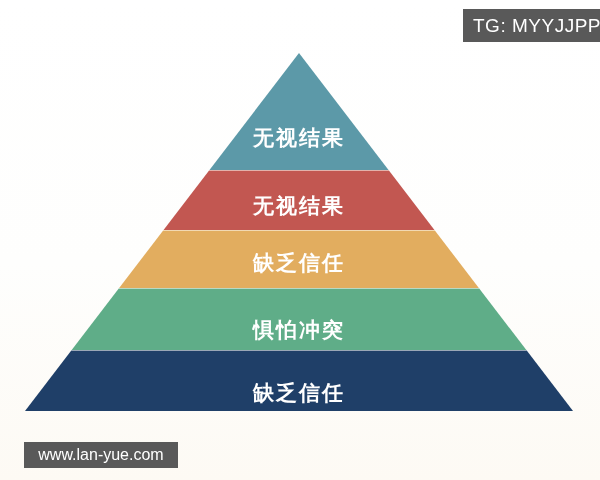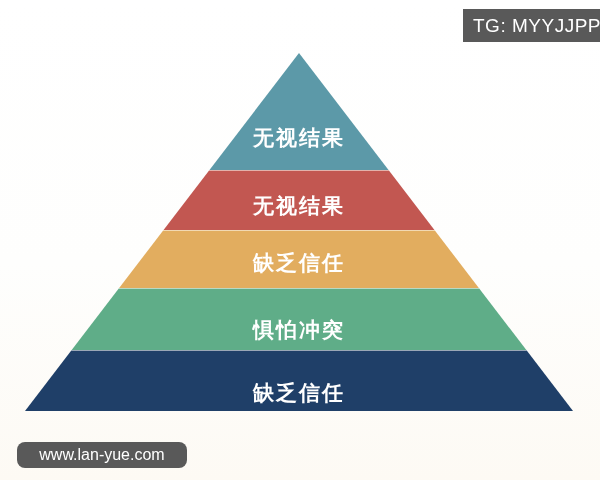--- a/index.html
+++ b/index.html
@@ -30,26 +30,25 @@
   .badge-top {
     left: 463px;
     top: 9px;
     width: 132px;
     height: 33px;
     font-size: 19px;
     letter-spacing: 0.5px;
     padding-left: 8px;
   }
   .badge-bottom {
-    left: 17px;
+    left: 24px;
     top: 442px;
-    width: 170px;
+    width: 154px;
     height: 26px;
     font-size: 16px;
-    border-radius: 8px;
   }
 
   
   .pyramid {
     position: absolute;
     left: 25px;
     top: 53px;
     width: 548px;
     height: 358px;
     clip-path: polygon(50% 0%, 100% 100%, 0% 100%);

